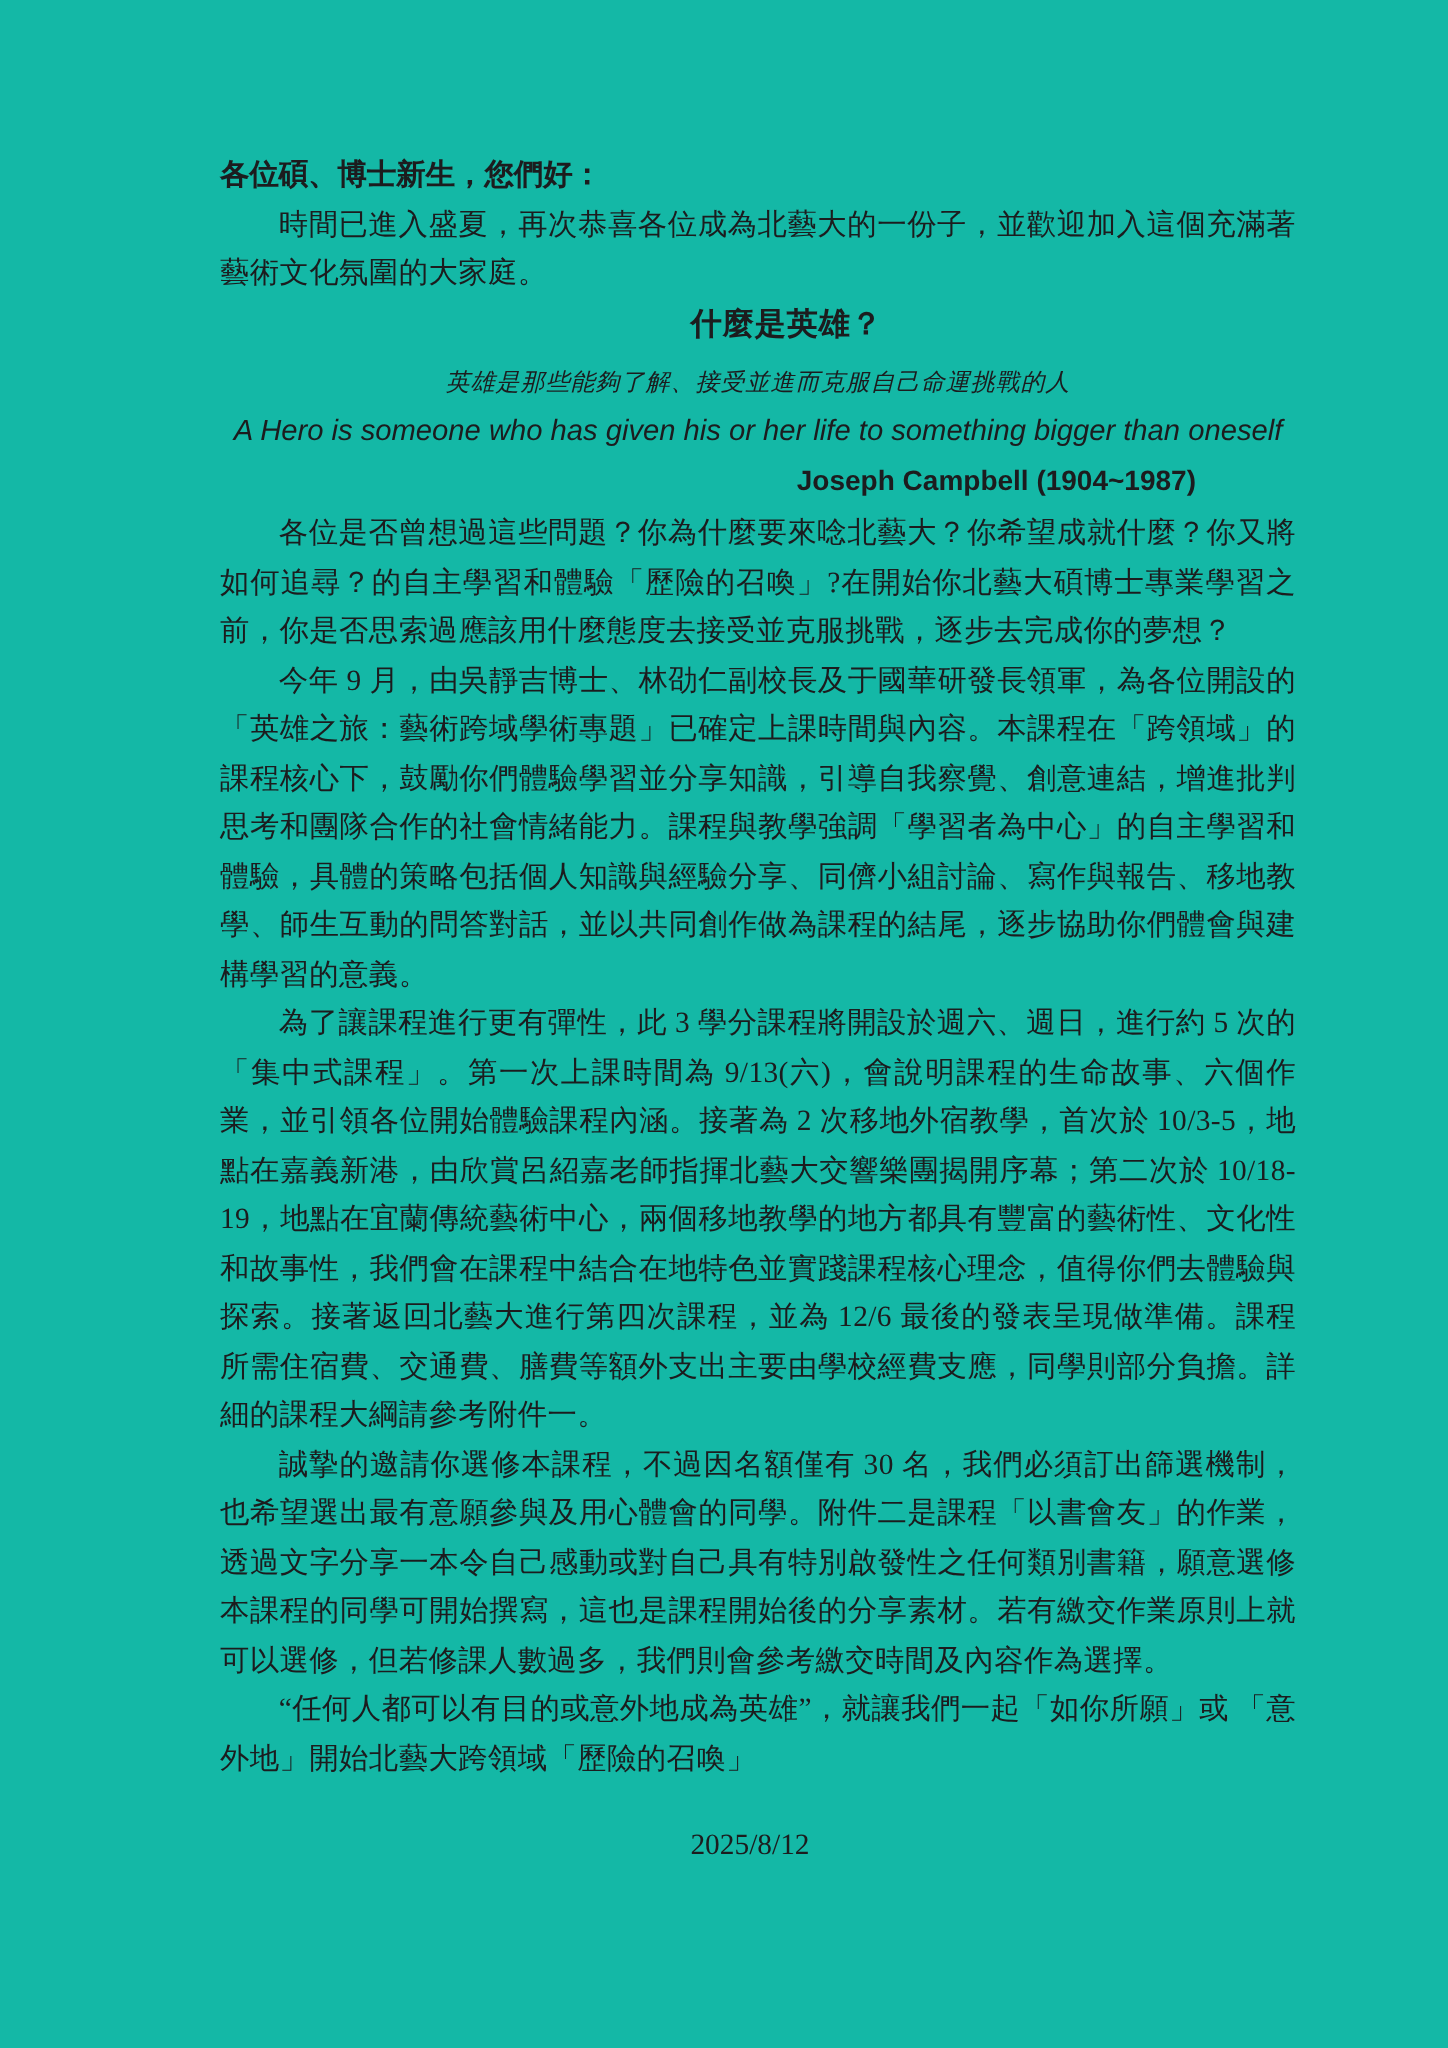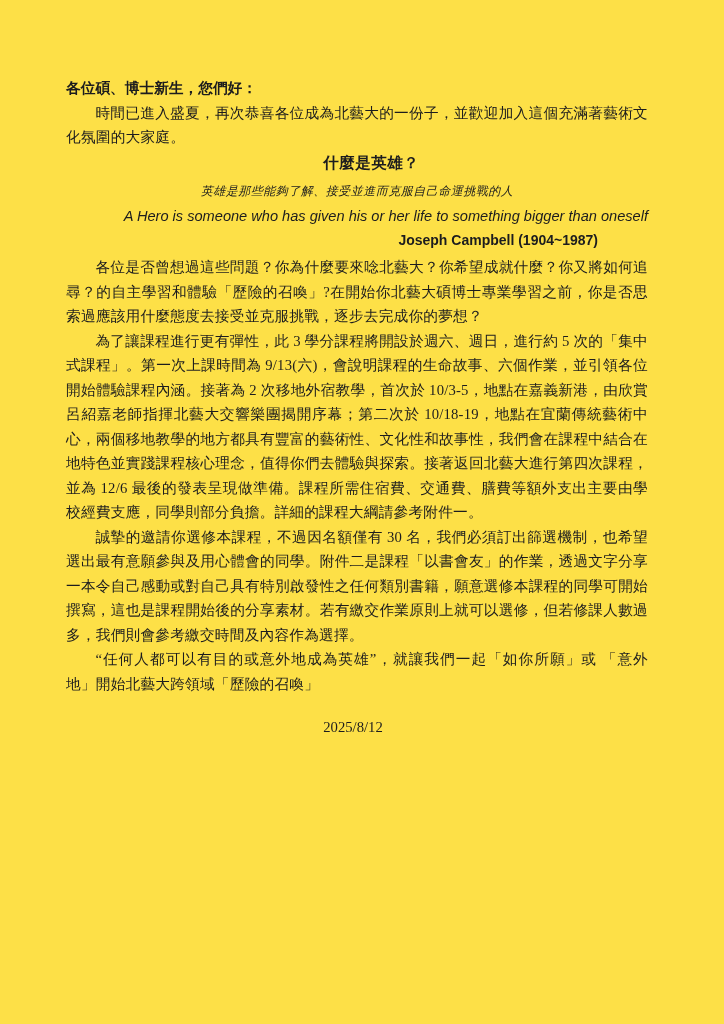--- a/index.html
+++ b/index.html
@@ -5,23 +5,23 @@
   html, body {
     margin: 0;
     padding: 0;
     background: #ffffff;
   }
   .page {
     position: relative;
     width: 724px;
     height: 1024px;
     margin: 0 auto;
-    background: #fde047;
+    background: #14b8a6;
     box-sizing: border-box;
-    padding: 76px 76px 0 66px;
+    padding: 76px 76px 0 110px;
     font-family: "Liberation Serif", "DejaVu Serif", serif;
     color: #1c1c1e;
     font-size: 14.7px;
     overflow: hidden;
   }
   .salutation {
     font-weight: 700;
     line-height: 24.5px;
     margin: 0;
   }
@@ -47,21 +47,21 @@
     margin: 3px 0 0 0;
     text-align: center;
     font-style: italic;
     font-synthesis: style weight;
     font-size: 12px;
     line-height: 26px;
     letter-spacing: 0.5px;
   }
   .quote-en {
     margin: 0;
-    text-align: right;
+    text-align: center;
     font-family: "Liberation Sans", "DejaVu Sans", sans-serif;
     font-style: italic;
     font-size: 14.6px;
     line-height: 25px;
   }
   .quote-attr {
     margin: 0 0 3px 0;
     text-align: right;
     padding-right: 50px;
     font-family: "Liberation Sans", "DejaVu Sans", sans-serif;
@@ -100,20 +100,21 @@
   <p class="heading">什麼是英雄？</p>
 
   <p class="quote-zh">英雄是那些能夠了解、接受並進而克服自己命運挑戰的人</p>
 
   <p class="quote-en">A Hero is someone who has given his or her life to something bigger than oneself</p>
 
   <p class="quote-attr">Joseph Campbell (1904~1987)</p>
 
   <p class="para">各位是否曾想過這些問題？你為什麼要來唸北藝大？你希望成就什麼？你又將如何追尋？的自主學習和體驗「歷險的召喚」?在開始你北藝大碩博士專業學習之前，你是否思索過應該用什麼態度去接受並克服挑戰，逐步去完成你的夢想？</p>
 
+  <p class="para">今年 9 月，由吳靜吉博士、林劭仁副校長及于國華研發長領軍，為各位開設的「英雄之旅：藝術跨域學術專題」已確定上課時間與內容。本課程在「跨領域」的課程核心下，鼓勵你們體驗學習並分享知識，引導自我察覺、創意連結，增進批判思考和團隊合作的社會情緒能力。課程與教學強調「學習者為中心」的自主學習和體驗，具體的策略包括個人知識與經驗分享、同儕小組討論、寫作與報告、移地教學、師生互動的問答對話，並以共同創作做為課程的結尾，逐步協助你們體會與建構學習的意義。</p>
 
   <p class="para">為了讓課程進行更有彈性，此 3 學分課程將開設於週六、週日，進行約 5 次的「集中式課程」。第一次上課時間為 9/13(六)，會說明課程的生命故事、六個作業，並引領各位開始體驗課程內涵。接著為 2 次移地外宿教學，首次於 10/3-5，地點在嘉義新港，由欣賞呂紹嘉老師指揮北藝大交響樂團揭開序幕；第二次於 10/18-19，地點在宜蘭傳統藝術中心，兩個移地教學的地方都具有豐富的藝術性、文化性和故事性，我們會在課程中結合在地特色並實踐課程核心理念，值得你們去體驗與探索。接著返回北藝大進行第四次課程，並為 12/6 最後的發表呈現做準備。課程所需住宿費、交通費、膳費等額外支出主要由學校經費支應，同學則部分負擔。詳細的課程大綱請參考附件一。</p>
 
   <p class="para">誠摯的邀請你選修本課程，不過因名額僅有 30 名，我們必須訂出篩選機制，也希望選出最有意願參與及用心體會的同學。附件二是課程「以書會友」的作業，透過文字分享一本令自己感動或對自己具有特別啟發性之任何類別書籍，願意選修本課程的同學可開始撰寫，這也是課程開始後的分享素材。若有繳交作業原則上就可以選修，但若修課人數過多，我們則會參考繳交時間及內容作為選擇。</p>
 
   <p class="para">“任何人都可以有目的或意外地成為英雄”，就讓我們一起「如你所願」或 「意外地」開始北藝大跨領域「歷險的召喚」</p>
 
 
   <p class="date-line">2025/8/12</p>
 

